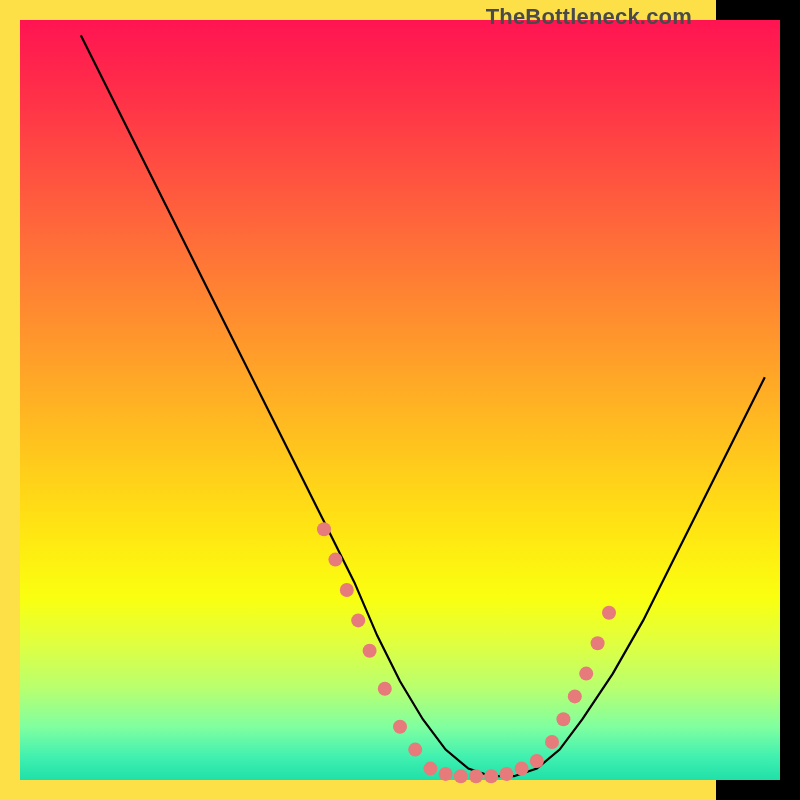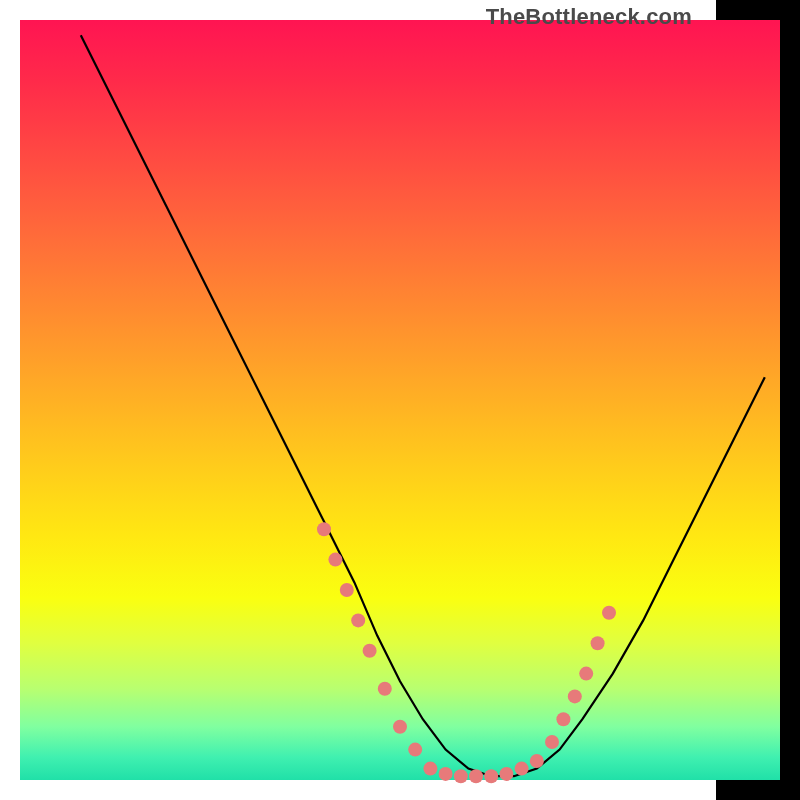--- a/index.html
+++ b/index.html
@@ -1,21 +1,21 @@
 <!DOCTYPE html>
 <html><head>
 <meta charset="utf-8">
 <style>
   * { margin: 0; padding: 0; box-sizing: border-box; }
   html, body { width: 800px; height: 800px; overflow: hidden; background: #000; }
   .chart-container {
     position: relative;
     width: 716px;
     height: 800px;
-    background: #ffffff;
+    background: #fde047;
   }
   .plot-area {
     position: absolute;
     left: 20px;
     top: 20px;
     width: 760px;
     height: 760px;
     background: linear-gradient(to bottom,
       #ff1452 0%,
       #ff2a4a 8%,

